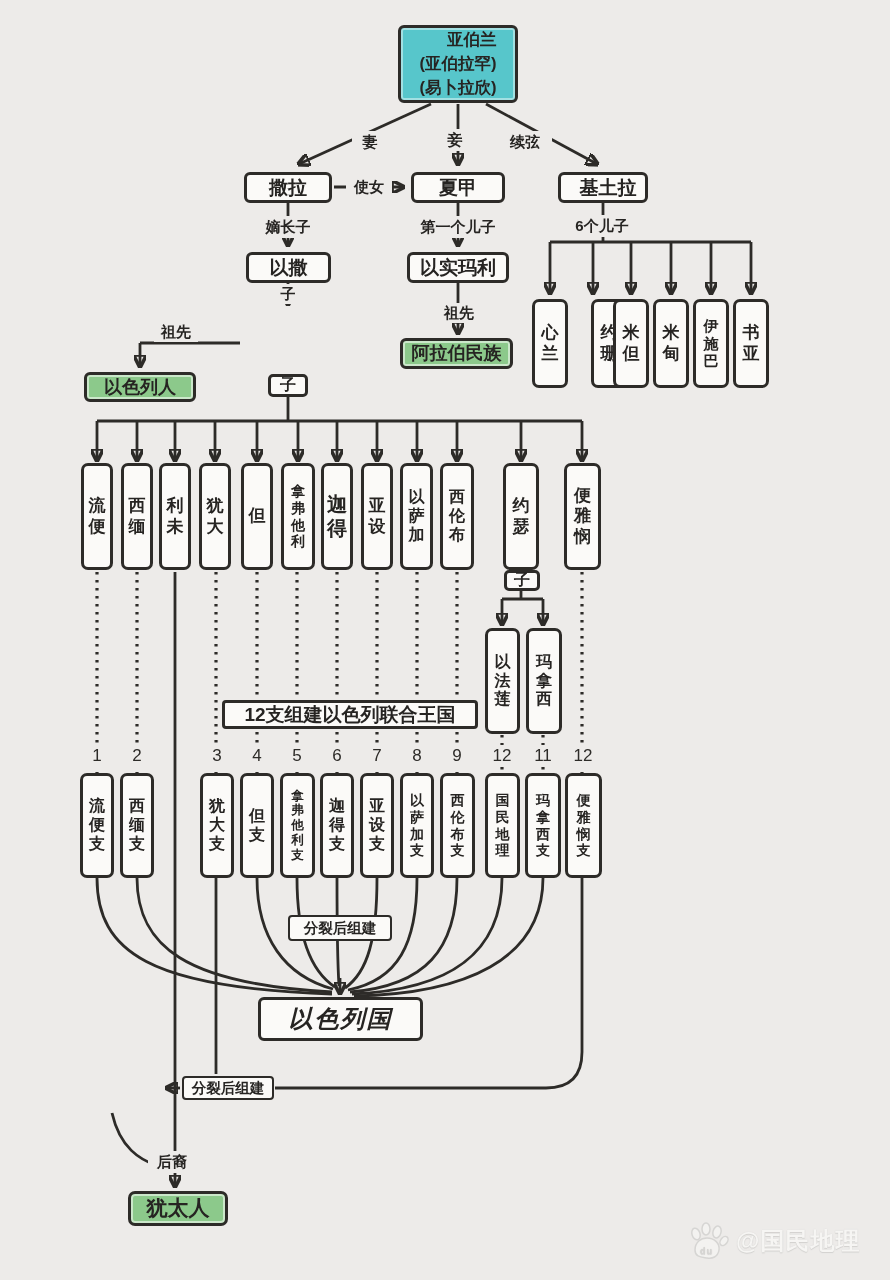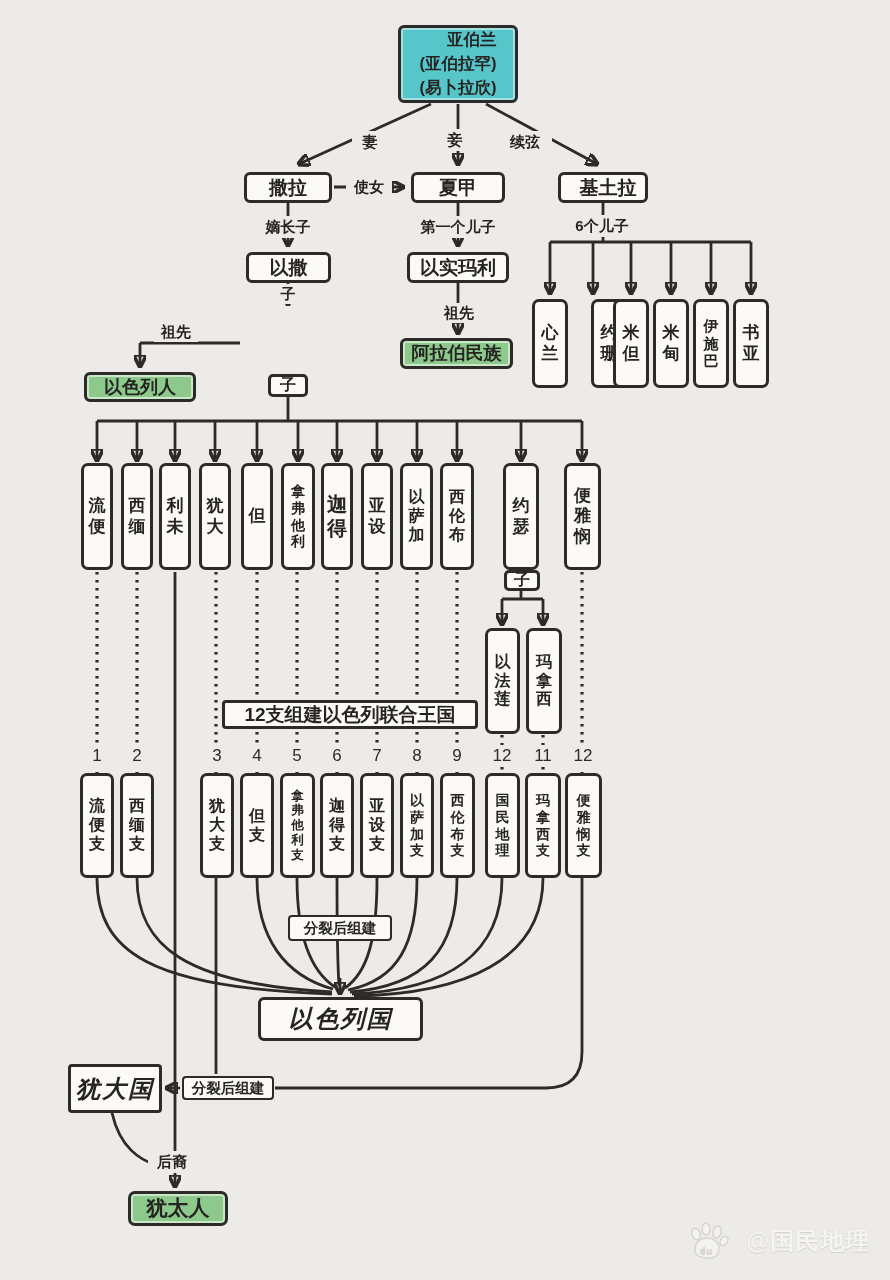--- a/index.html
+++ b/index.html
@@ -43,21 +43,21 @@
     font-weight:bold;font-size:14.5px;
   }
   .num{
     position:absolute;background:#edebe9;display:flex;align-items:center;justify-content:center;
     font-size:17px;font-weight:normal;color:#2d2b28;
   }
   .teal{background:#57c6cb;box-shadow:inset 0 0 0 2px rgba(255,255,255,.45);}
   .green{background:#8cc98b;box-shadow:inset 0 0 0 2px rgba(255,255,255,.55);}
   .kingdom{font-size:24px;letter-spacing:2px;font-style:italic;}
   #watermark{
-    position:absolute;left:686px;top:1222px;display:flex;align-items:center;gap:16px;
+    position:absolute;left:686px;top:1222px;display:flex;align-items:center;gap:6px;
     color:#f6f5f3;text-shadow:0 0 1px #d2d1cf,0 1px 1px #d2d1cf;
     font-weight:bold;font-size:24px;letter-spacing:1px;
   }
 </style>
 </head>
 <body>
 
 <div id="stage">
 
   <svg id="wires" viewBox="0 0 890 1280">
@@ -308,21 +308,20 @@
   <div class="vnode" style="left:525px;top:773px;width:36px;height:105px;font-size:14px;">
       <span>玛拿西支</span>
     </div>
   <div class="vnode" style="left:565px;top:773px;width:37px;height:105px;font-size:14px;">
       <span>便雅悯支</span>
     </div>
 
   <div class="blbl" style="left:288px;top:915px;width:104px;height:26px;">分裂后组建</div>
   <div class="hnode kingdom" style="left:258px;top:997px;width:165px;height:44px;">以色列国</div>
 
-  <div class="hnode kingdom" style="left:68px;top:1064px;width:94px;height:49px;border-radius:4px;">犹大国</div>
   <div class="blbl" style="left:182px;top:1076px;width:92px;height:24px;">分裂后组建</div>
 
   <div class="lbl" style="left:148px;top:1151px;width:48px;height:22px;">后裔</div>
   <div class="hnode green" style="left:128px;top:1191px;width:100px;height:35px;font-size:21px;border-radius:7px;">犹太人</div>
 
   <div id="watermark">
     <svg width="44" height="38" viewBox="0 0 44 38">
       <g fill="#f3f2f0" stroke="#d6d5d3" stroke-width="1.5">
         <ellipse cx="10" cy="12" rx="4" ry="6" transform="rotate(-18 10 12)"></ellipse>
         <ellipse cx="20" cy="7" rx="4" ry="6"></ellipse>

